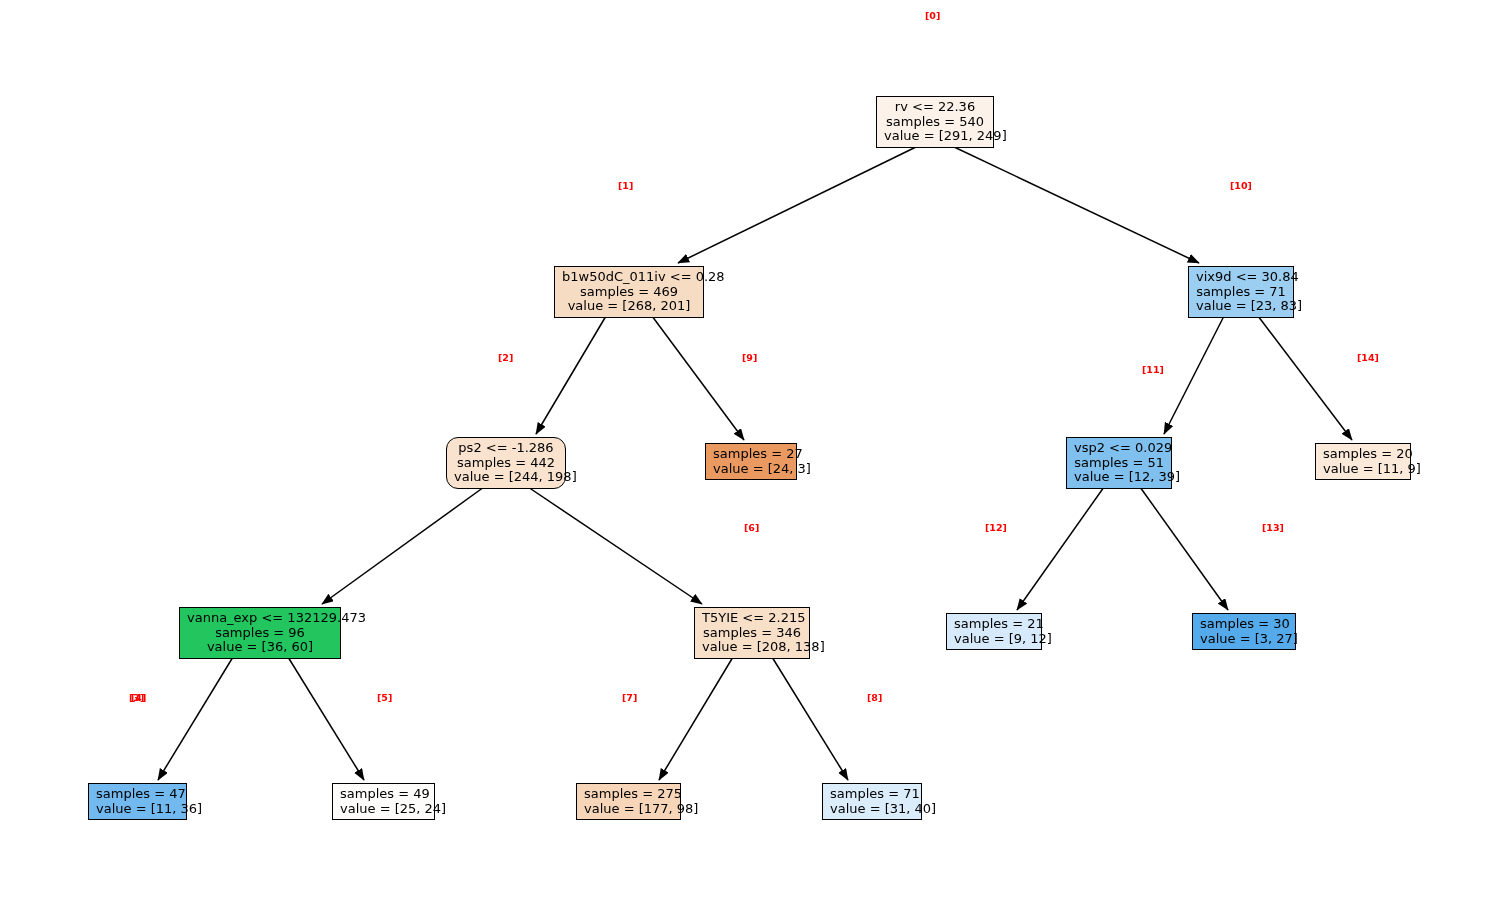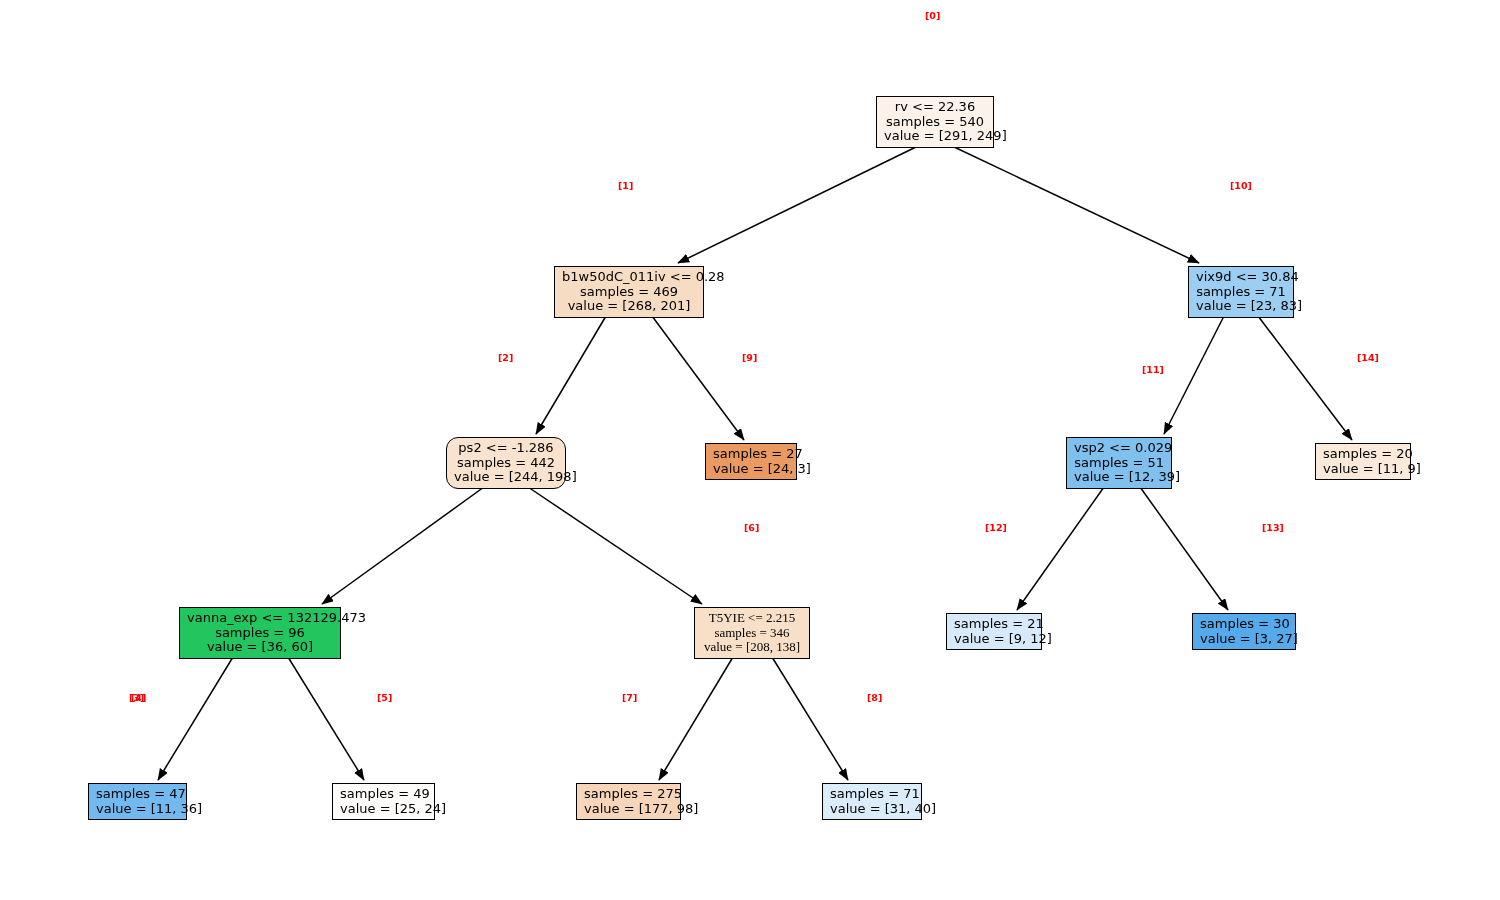--- a/index.html
+++ b/index.html
@@ -105,21 +105,21 @@
       </div>
       <div class="node" style="left: 1315px; top: 443px; width: 96px; min-height: 34px; background: rgb(251, 234, 217);">
         <span class="line">samples = 20</span>
         <span class="line">value = [11, 9]</span>
       </div>
       <div class="node" style="left: 179px; top: 607px; width: 162px; min-height: 48px; background: #22c55e;">
         <span class="line">vanna_exp &lt;= 132129.473</span>
         <span class="line">samples = 96</span>
         <span class="line">value = [36, 60]</span>
       </div>
-      <div class="node" style="left: 694px; top: 607px; width: 116px; min-height: 48px; background: rgb(248, 223, 200); font-family: Liberation Serif, serif;">
+      <div class="node" style="left: 694px; top: 607px; width: 116px; min-height: 48px; background: rgb(248, 223, 200);">
         <span class="line">T5YIE &lt;= 2.215</span>
         <span class="line">samples = 346</span>
         <span class="line">value = [208, 138]</span>
       </div>
       <div class="node" style="left: 946px; top: 613px; width: 96px; min-height: 34px; background: rgb(215, 234, 251);">
         <span class="line">samples = 21</span>
         <span class="line">value = [9, 12]</span>
       </div>
       <div class="node" style="left: 1192px; top: 613px; width: 104px; min-height: 34px; background: rgb(84, 170, 234);">
         <span class="line">samples = 30</span>

